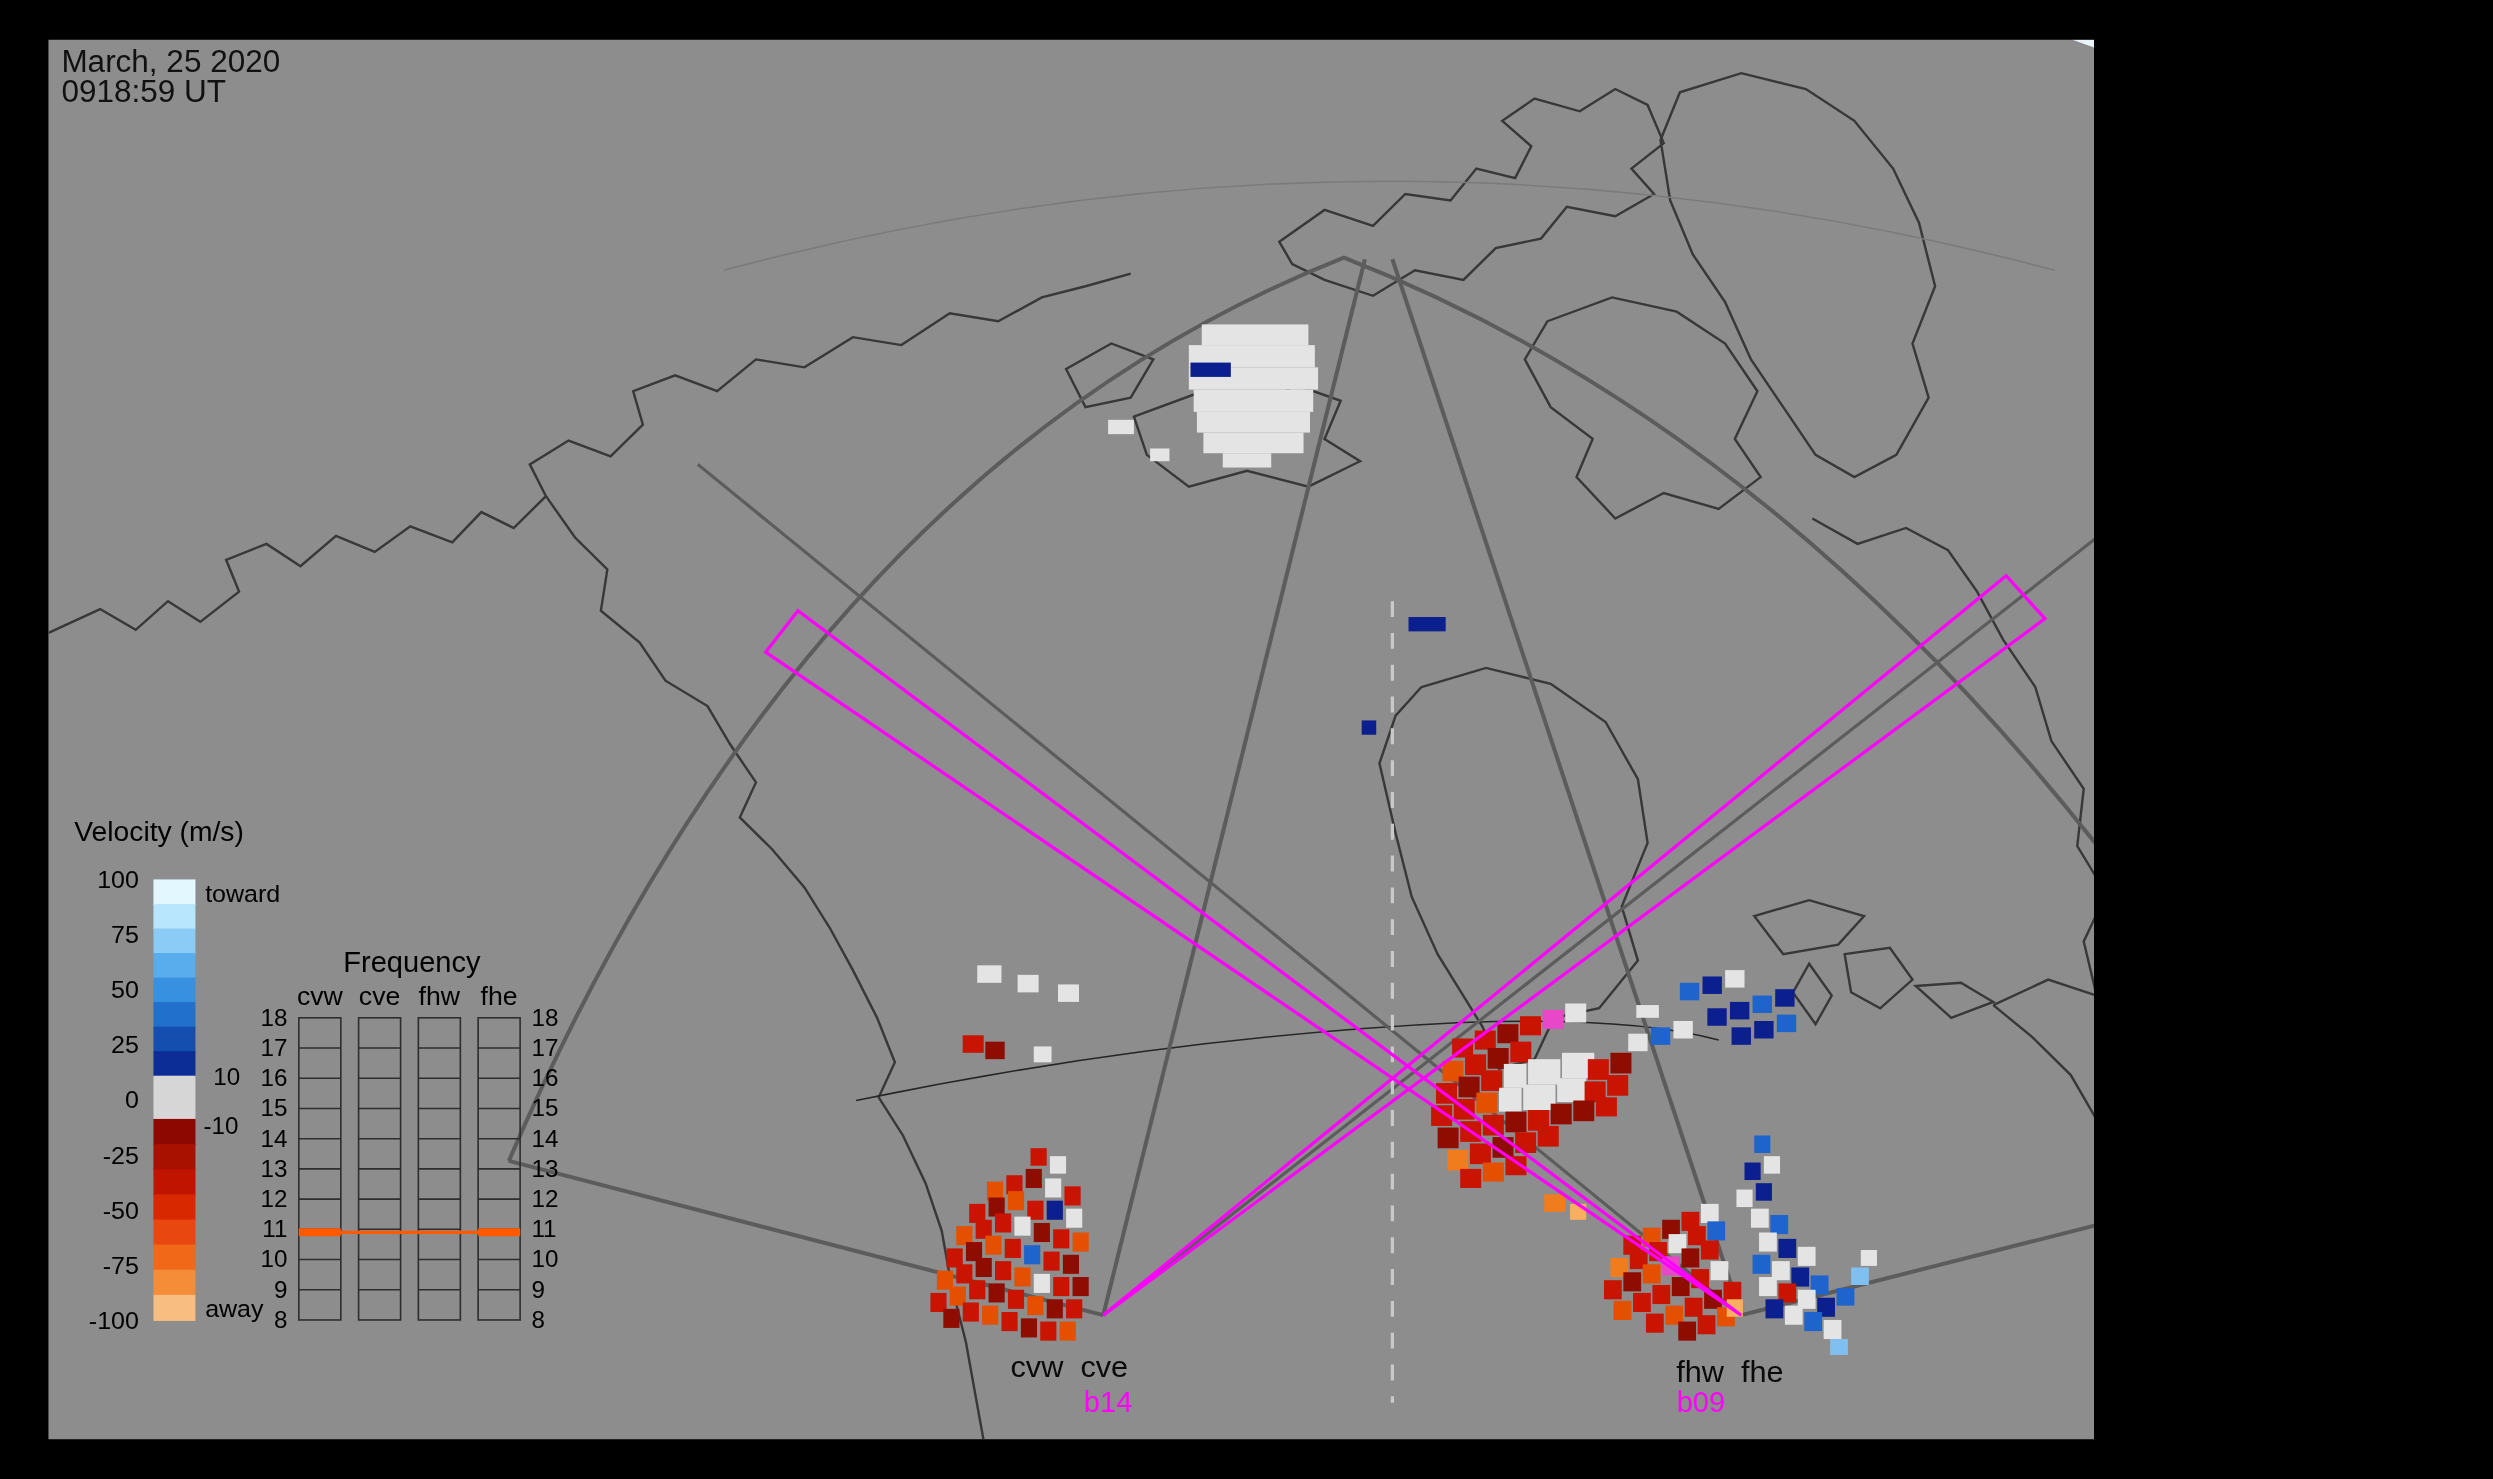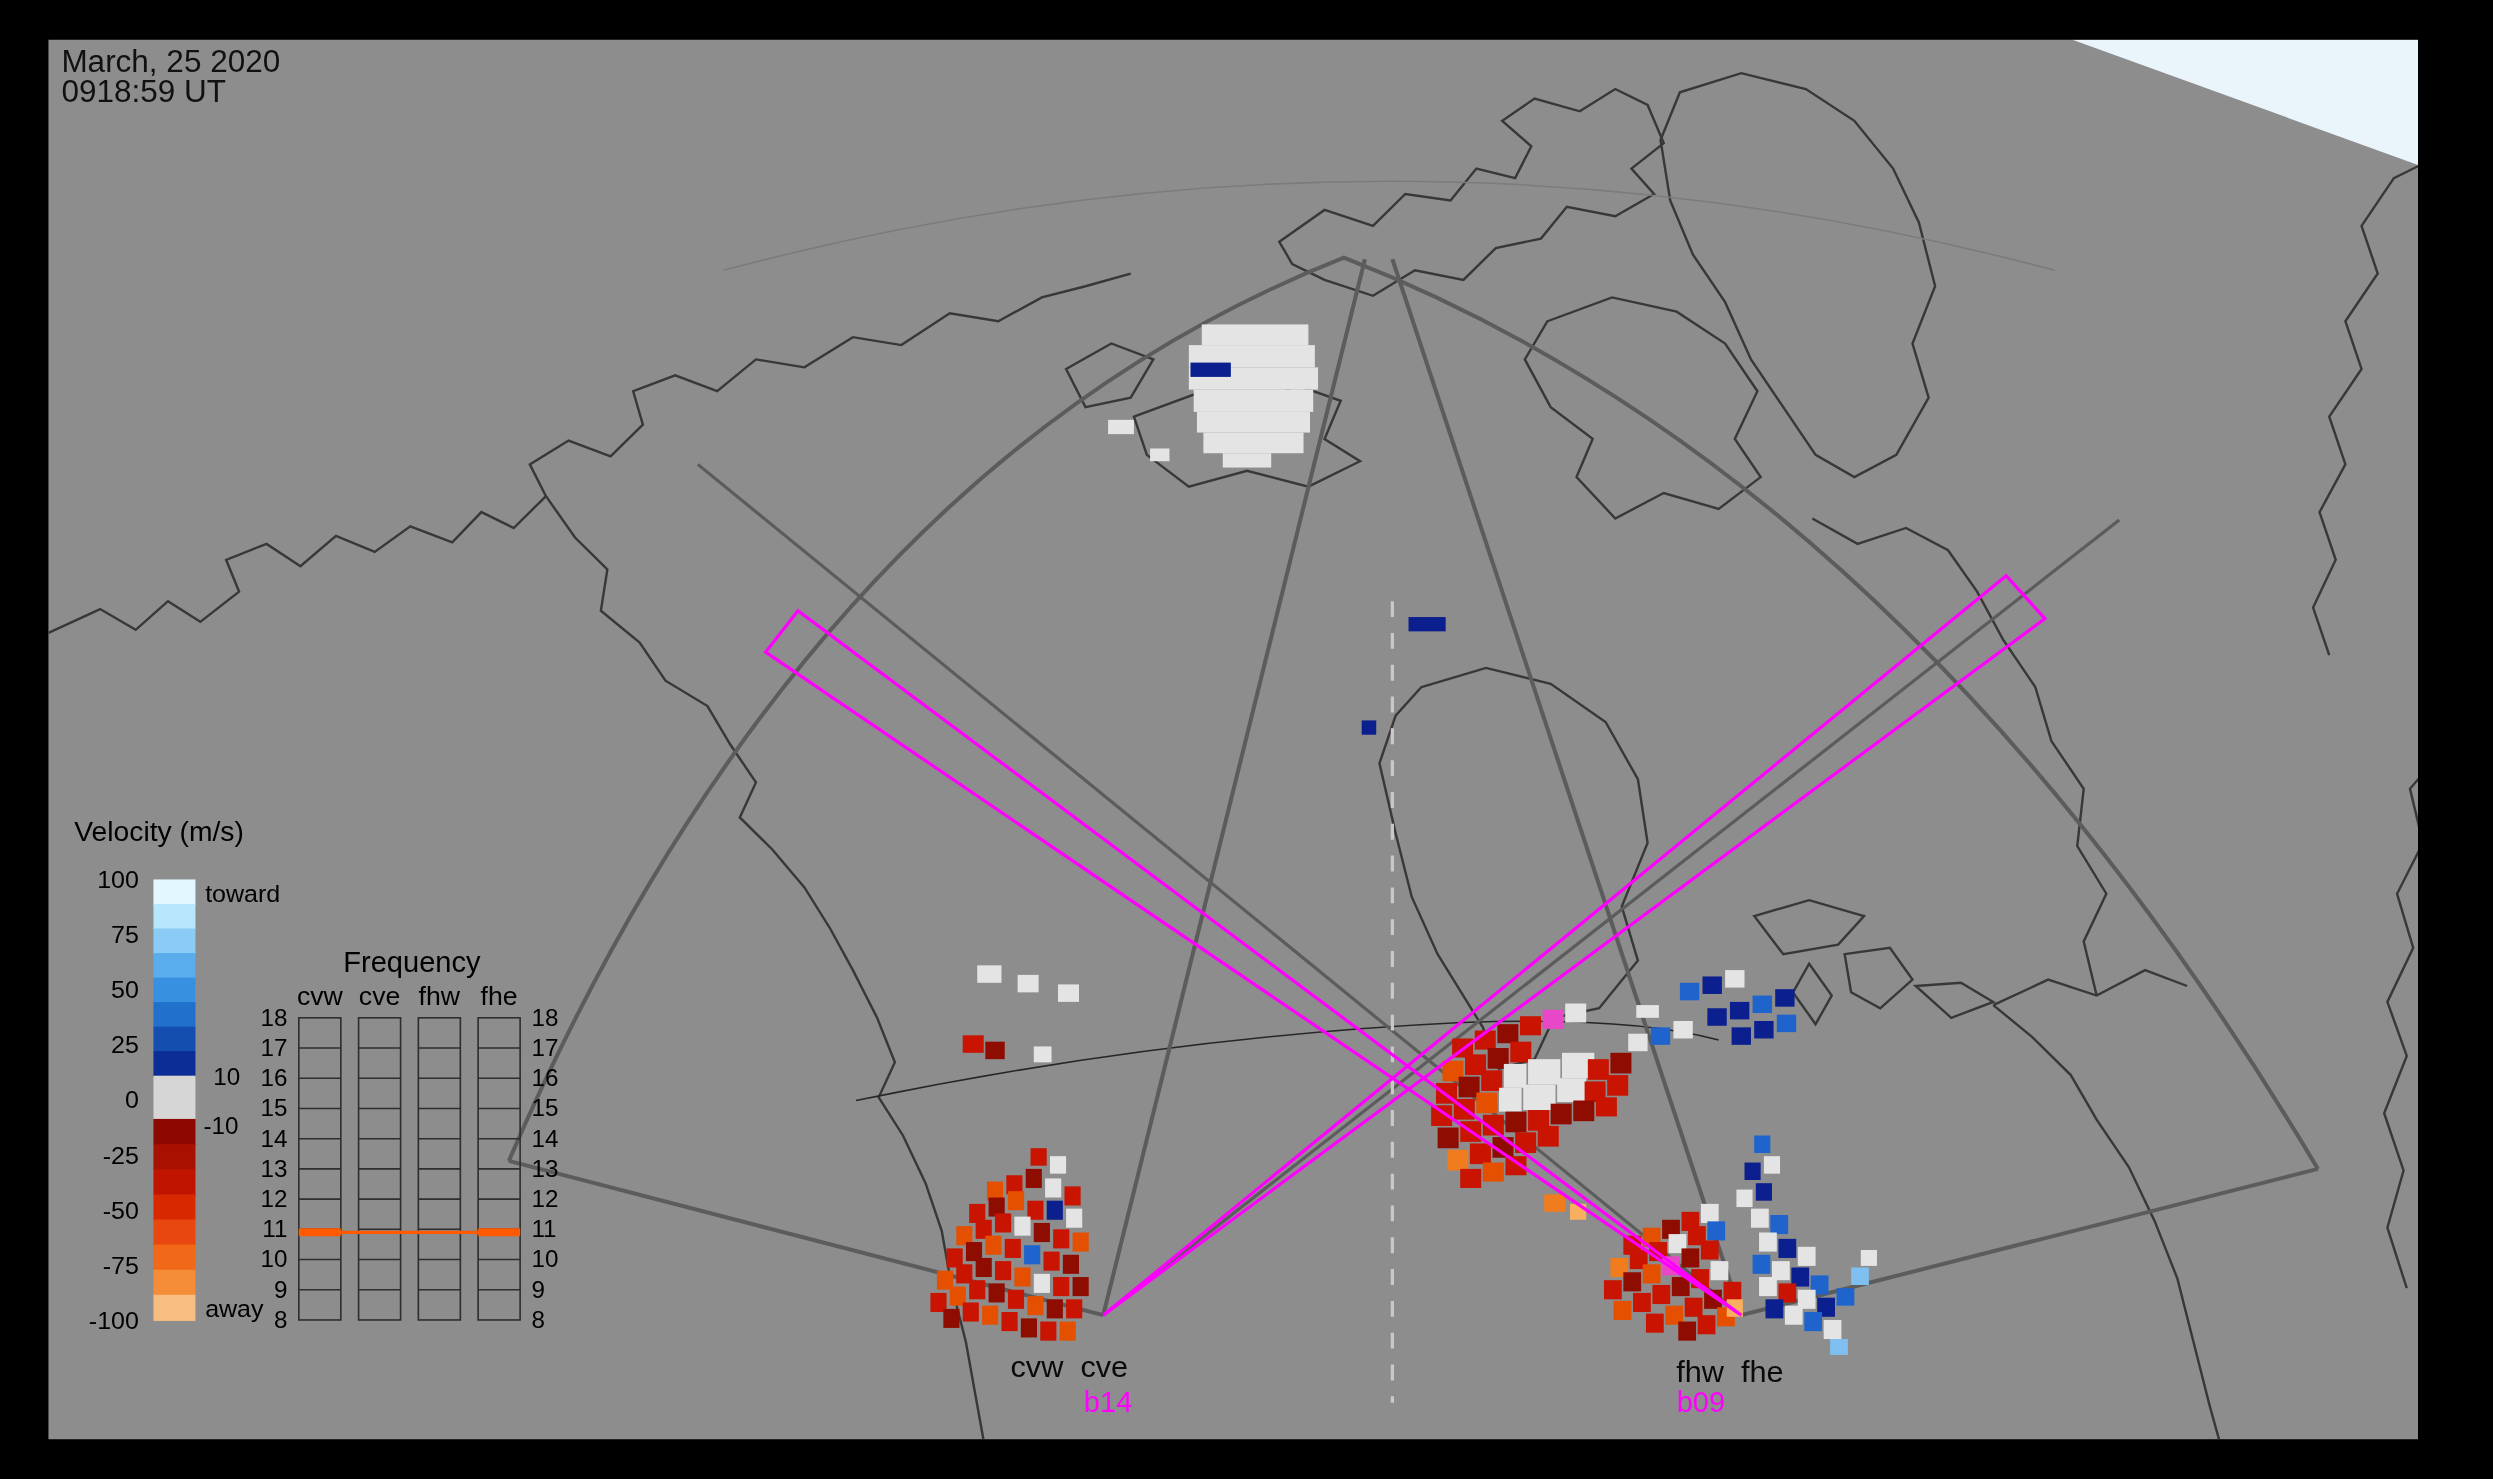--- a/index.html
+++ b/index.html
@@ -1,16 +1,16 @@
 <!DOCTYPE html>
 <html><head>
 <meta charset="utf-8">
 <style>
   html,body{margin:0;padding:0;background:#000;}
-  #stage{position:relative;width:2418px;height:1479px;background:#5eead4;overflow:hidden;}
+  #stage{position:relative;width:2094px;height:1479px;background:#5eead4;overflow:hidden;}
   svg{position:absolute;left:0;top:0;}
   text{font-family:"Liberation Sans","DejaVu Sans",sans-serif;}
 </style>
 </head>
 <body>
 
 <div id="stage">
 <svg id="plot" width="2494" height="1479" viewBox="0 0 1544 930" preserveAspectRatio="none">
   <defs>
     <clipPath id="mapclip">

